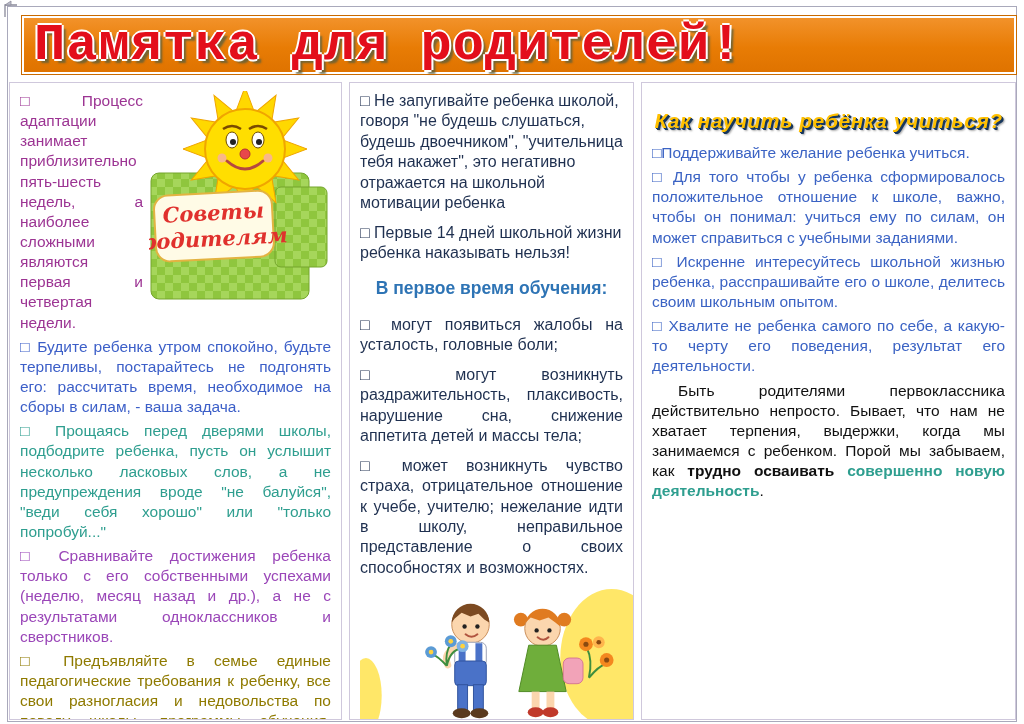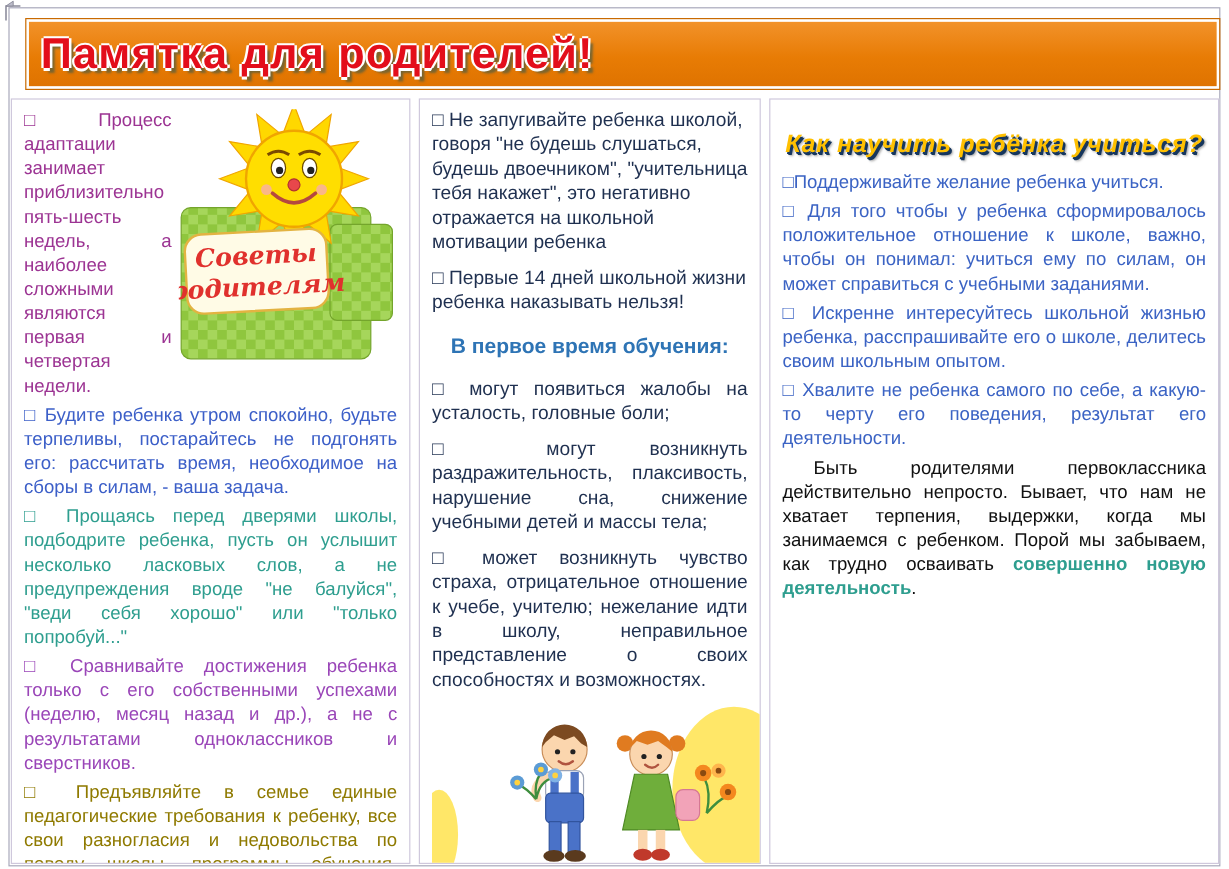--- a/index.html
+++ b/index.html
@@ -7,21 +7,21 @@
               font-family:"Liberation Sans", sans-serif; }
   .page-border { position:absolute; left:7px; top:6px; right:7px; bottom:2px;
                  border:1px solid #a9a9bb; pointer-events:none; }
   .corner-mark { position:absolute; left:2px; top:0; width:18px; height:18px; }
 
   
   .header { position:absolute; left:22px; top:16px; right:8px; height:58px;
             background:linear-gradient(#f2922a,#e87c05 55%,#df7300);
             border:2px solid #ffffff; outline:1px solid #c96a00;
             display:flex; align-items:center; padding-left:10px; }
-  .header-title { font-family:Liberation Sans, sans-serif; font-weight:bold; font-size:36px;
+  .header-title { font-family:Liberation Mono, monospace; font-weight:bold; font-size:52px;
                   letter-spacing:1px; color:var(--header-text);
                   text-shadow:-2px 0 #fff, 2px 0 #fff, 0 -2px #fff, 0 2px #fff,
                               4px 4px 2px rgba(90,95,60,.8); white-space:nowrap; }
 
   
   .columns { position:absolute; left:9px; top:82px; right:8px; bottom:4px;
              display:flex; gap:7px; }
   .col { background:#fff; border:1px solid #cfc8dc; padding:8px 10px; overflow:hidden; }
   .col1 { width:333px; }
   .col2 { width:285px; }
@@ -51,21 +51,21 @@
   
   .col3 .title { text-align:center; font-weight:bold; font-style:italic; font-size:21px;
                  color:var(--c3-title); letter-spacing:.5px;
                  text-shadow:1px 1px 0 var(--c3-title-shadow),
                              2px 2px 0 var(--c3-title-shadow),
                              3px 3px 2px rgba(0,0,0,.35);
                  margin:18px 0 10px; }
   .col3 p { font-size:15.5px; line-height:1.3; text-align:justify; margin:0 0 4px;
             color:var(--c3-text); hyphens:auto; }
   .col3 .closing { color:#101010; text-indent:26px; margin-top:2px; }
-  .closing .b { font-weight:normal;margin-top:44px; }
+  .closing .b { font-weight:bold;margin-top:44px; }
   .closing .teal { font-weight:bold; color:var(--c3-teal); }
 </style>
 </head>
 <body>
 
 <div class="page-border"></div>
 
 <svg class="corner-mark" viewBox="0 0 18 18">
   <path d="M3,17 L3,5 L15,5" fill="none" stroke="#8a8a9a" stroke-width="1.3"></path>
   <path d="M3,5 L9,1 L9,5 Z" fill="#bdbdcb" stroke="#8a8a9a" stroke-width="0.8"></path>
@@ -126,21 +126,21 @@
     <p class="cp3">□ Прощаясь перед дверями школы, подбодрите ребенка, пусть он услышит несколько ласковых слов, а не предупреждения вроде "не балуйся", "веди себя хорошо" или "только попробуй..."</p>
     <p class="cp4">□ Сравнивайте достижения ребенка только с его собственными успехами (неделю, месяц назад и др.), а не с результатами одноклассников и сверстников.</p>
     <p class="cp5">□ Предъявляйте в семье единые педагогические требования к ребенку, все свои разногласия и недовольства по поводу школы, программы обучения, учителя обговаривайте без него.</p>
   </section>
 
   <section class="col col2">
     <p class="blurb">□ Не запугивайте ребенка школой, говоря "не будешь слушаться, будешь двоечником", "учительница тебя накажет", это негативно отражается на школьной мотивации ребенка</p>
     <p class="blurb">□ Первые 14 дней школьной жизни ребенка наказывать нельзя!</p>
     <div class="heading">В первое время обучения:</div>
     <p class="li">□  могут появиться жалобы на усталость, головные боли;</p>
-    <p class="li">□  могут возникнуть раздражительность, плаксивость, нарушение сна, снижение учебными детей и массы тела;</p>
+    <p class="li">□  могут возникнуть раздражительность, плаксивость, нарушение сна, снижение аппетита детей и массы тела;</p>
     <p class="li">□ может возникнуть чувство страха, отрицательное отношение к учебе, учителю; нежелание идти в школу, неправильное представление о своих способностях и возможностях.</p>
 
     <svg class="children-fig" viewBox="0 0 300 150" width="296" height="148">
       <ellipse cx="255" cy="72" rx="52" ry="70" fill="#FFE34D" opacity="0.85"></ellipse>
       <ellipse cx="6" cy="110" rx="16" ry="38" fill="#FFE34D" opacity="0.85"></ellipse>
 
       <circle cx="112" cy="38" r="19" fill="#FBD6AE" stroke="#C98E5A"></circle>
       <path d="M93,36 a19,19 0 0 1 38,0 l-5,-3 -6,-6 -8,3 -9,-4 -7,6 z" fill="#7C4A21"></path>
       <circle cx="106" cy="40" r="2.2" fill="#222"></circle>
       <circle cx="119" cy="40" r="2.2" fill="#222"></circle>

